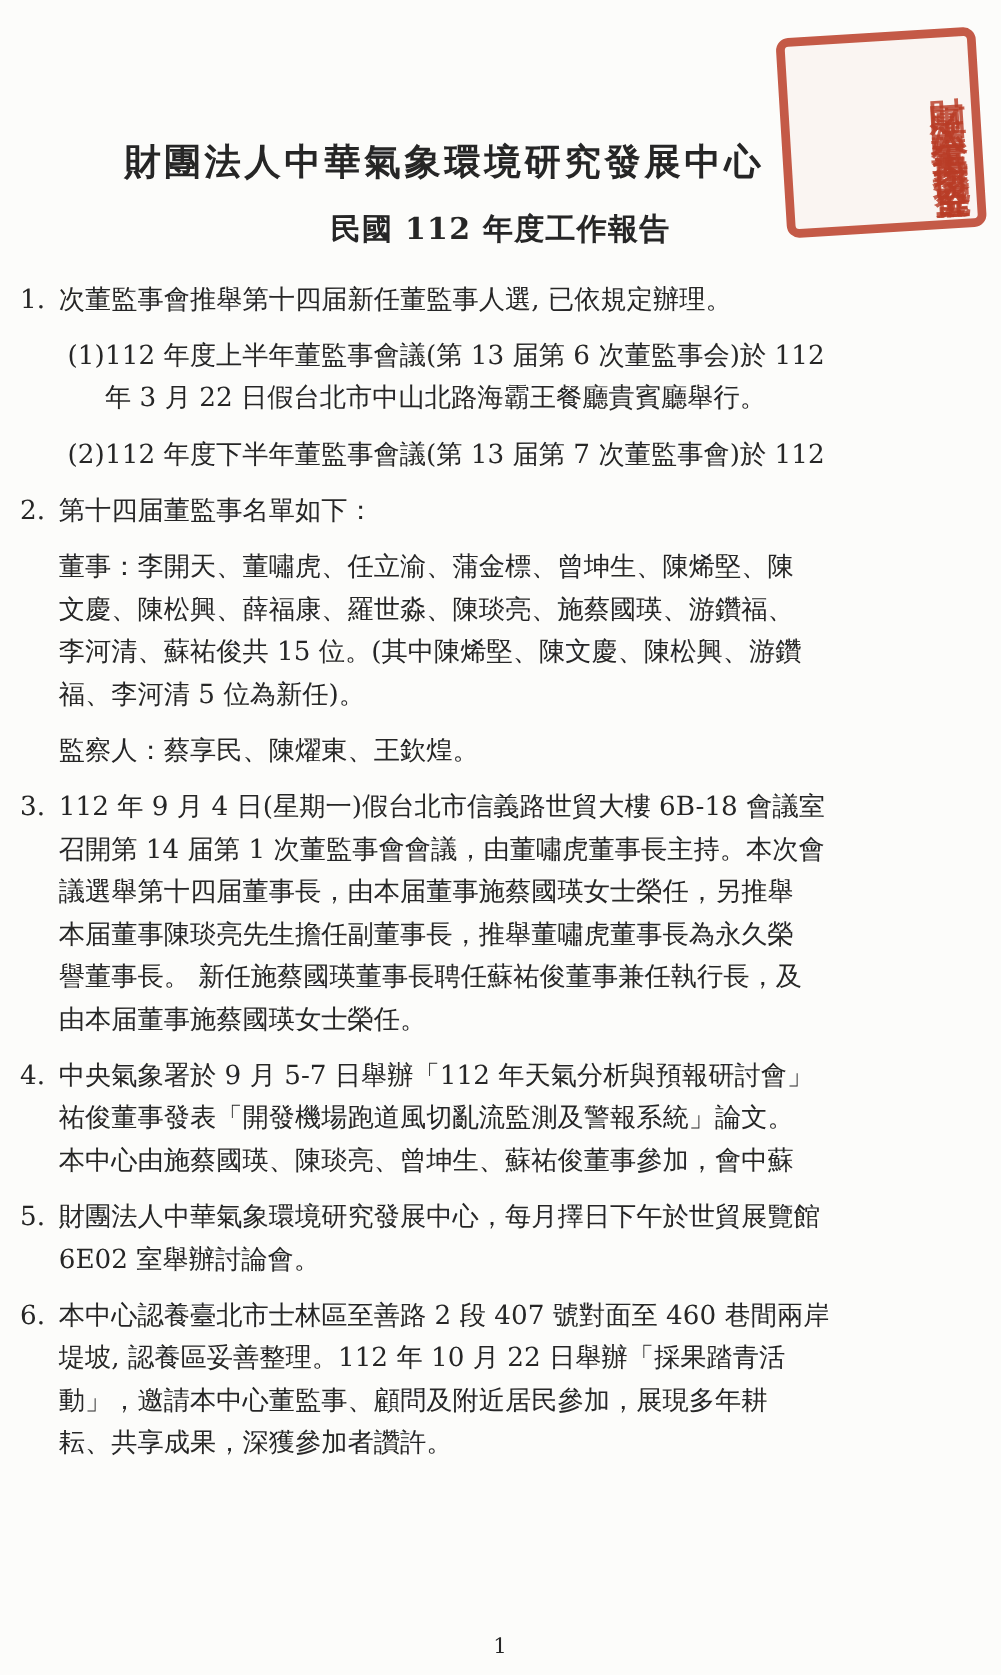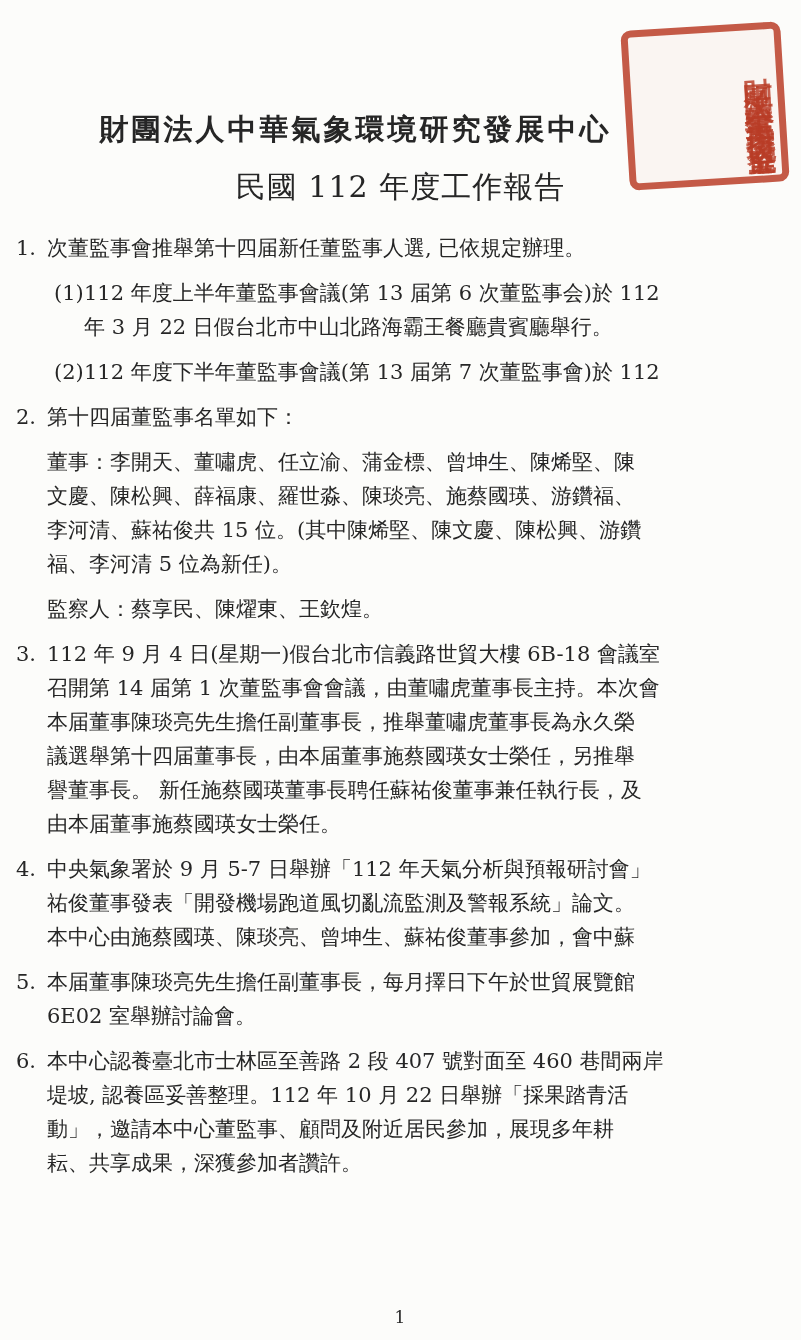--- a/index.html
+++ b/index.html
@@ -51,22 +51,22 @@
     padding-right: 90px;
     text-align: center;
     font-size: 29px;
     font-weight: bold;
     letter-spacing: 3px;
   }
   .subtitle {
     margin: 0;
     padding-top: 17px;
     text-align: center;
-    font-size: 30px;
-    font-weight: normal;
+    font-size: 24px;
+    font-weight: bold;
     letter-spacing: 1px;
   }
 
   
   .content {
     margin-top: 23px;
     font-size: 21px;
     line-height: 34px;
   }
   .item {
@@ -146,36 +146,36 @@
       </div>
       <div class="para">
         <div class="line">監察人：蔡享民、陳燿東、王欽煌。</div>
       </div>
     </section>
 
     <section class="item">
       <span class="num">3.</span>
       <div class="line"> 112 年 9 月 4 日(星期一)假台北市信義路世貿大樓 6B-18 會議室</div>
       <div class="line">召開第 14 届第 1 次董監事會會議，由董嘯虎董事長主持。本次會</div>
+      <div class="line">議選舉第十四届董事長，由本届董事施蔡國瑛女士榮任，另推舉</div>
       <div class="line">本届董事陳琰亮先生擔任副董事長，推舉董嘯虎董事長為永久榮</div>
-      <div class="line">議選舉第十四届董事長，由本届董事施蔡國瑛女士榮任，另推舉</div>
       <div class="line">譽董事長。 新任施蔡國瑛董事長聘任蘇祐俊董事兼任執行長，及</div>
       <div class="line">由本届董事施蔡國瑛女士榮任。</div>
     </section>
 
     <section class="item">
       <span class="num">4.</span>
       <div class="line">中央氣象署於 9 月 5-7 日舉辦「112 年天氣分析與預報研討會」</div>
       <div class="line">祐俊董事發表「開發機場跑道風切亂流監測及警報系統」論文。</div>
       <div class="line">本中心由施蔡國瑛、陳琰亮、曾坤生、蘇祐俊董事參加，會中蘇</div>
     </section>
 
     <section class="item">
       <span class="num">5.</span>
-      <div class="line">本届董事陳琰亮先生擔任副董事長，每月擇日下午於世貿展覽館</div>
+      <div class="line">財團法人中華氣象環境研究發展中心，每月擇日下午於世貿展覽館</div>
       <div class="line">6E02 室舉辦討論會。</div>
     </section>
 
     <section class="item">
       <span class="num">6.</span>
       <div class="line">本中心認養臺北市士林區至善路 2 段 407 號對面至 460 巷間兩岸</div>
       <div class="line">堤坡, 認養區妥善整理。112 年 10 月 22 日舉辦「採果踏青活</div>
       <div class="line">動」，邀請本中心董監事、顧問及附近居民參加，展現多年耕</div>
       <div class="line">耘、共享成果，深獲參加者讚許。</div>
     </section>

